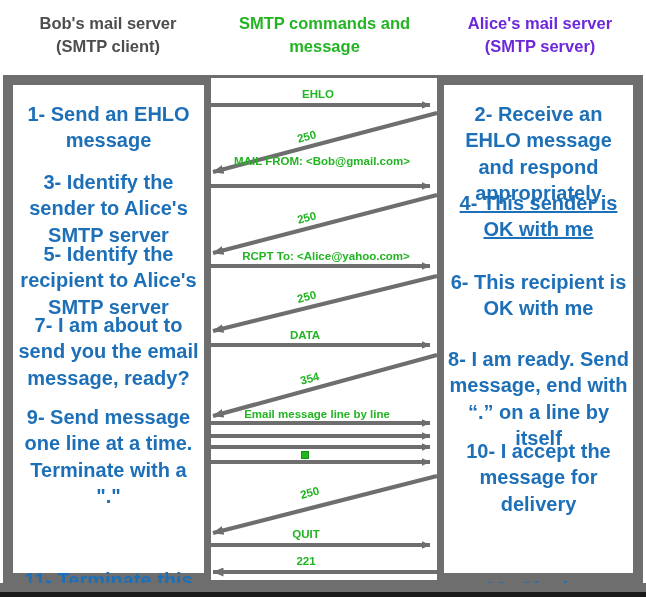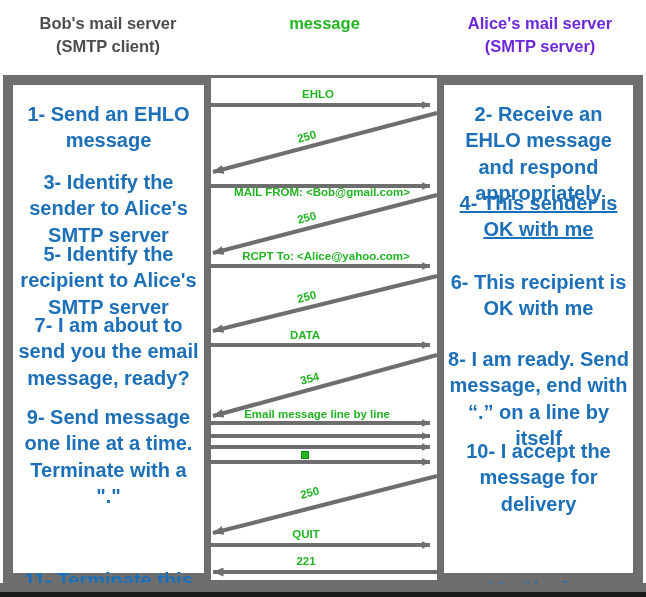--- a/index.html
+++ b/index.html
@@ -83,20 +83,21 @@
 <body>
 
 <div id="canvas">
 
   <div class="hdr" id="hdr-left">
     <div>Bob's mail server</div>
     <div>(SMTP client)</div>
   </div>
 
   <div class="hdr" id="hdr-mid">
+    <div>SMTP commands and</div>
     <div>message</div>
   </div>
 
   <div class="hdr" id="hdr-right">
     <div>Alice's mail server</div>
     <div>(SMTP server)</div>
   </div>
 
   <div id="frame">
     <div id="frame-inner"></div>
@@ -143,21 +144,21 @@
       </g>
     </svg>
   </div>
 
   <div id="dot-period"></div>
 
   <div class="alabel ctr" style="left:318px; top:88px;">EHLO</div>
 
   <div class="alabel ctr" style="left:307px; top:133px; transform:translateX(-50%) rotate(-14.7deg);">250</div>
 
-  <div class="alabel ctr" style="left:322px; top:186px;">MAIL FROM: &lt;Bob@gmail.com&gt;</div>
+  <div class="alabel ctr" style="left:322px; top:155px;">MAIL FROM: &lt;Bob@gmail.com&gt;</div>
 
   <div class="alabel ctr" style="left:307px; top:214px; transform:translateX(-50%) rotate(-14.5deg);">250</div>
 
   <div class="alabel ctr" style="left:326px; top:250px;">RCPT To: &lt;Alice@yahoo.com&gt;</div>
 
   <div class="alabel ctr" style="left:307px; top:293px; transform:translateX(-50%) rotate(-13.8deg);">250</div>
 
   <div class="alabel ctr" style="left:305px; top:329px;">DATA</div>
 
   <div class="alabel ctr" style="left:310px; top:375px; transform:translateX(-50%) rotate(-15.2deg);">354</div>

